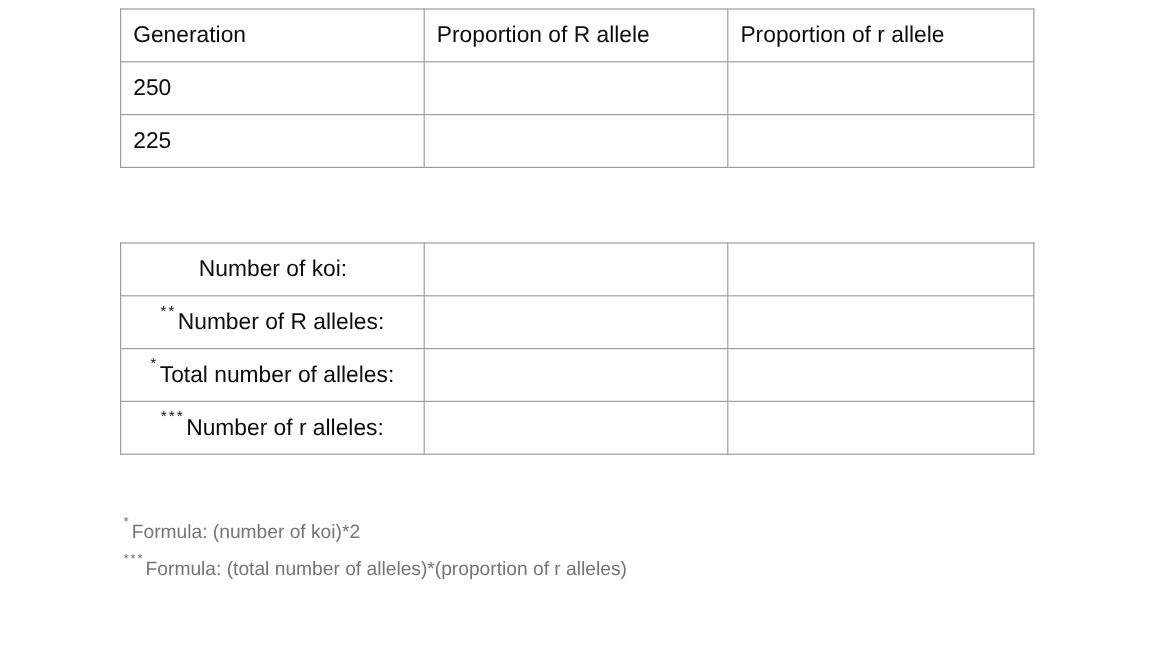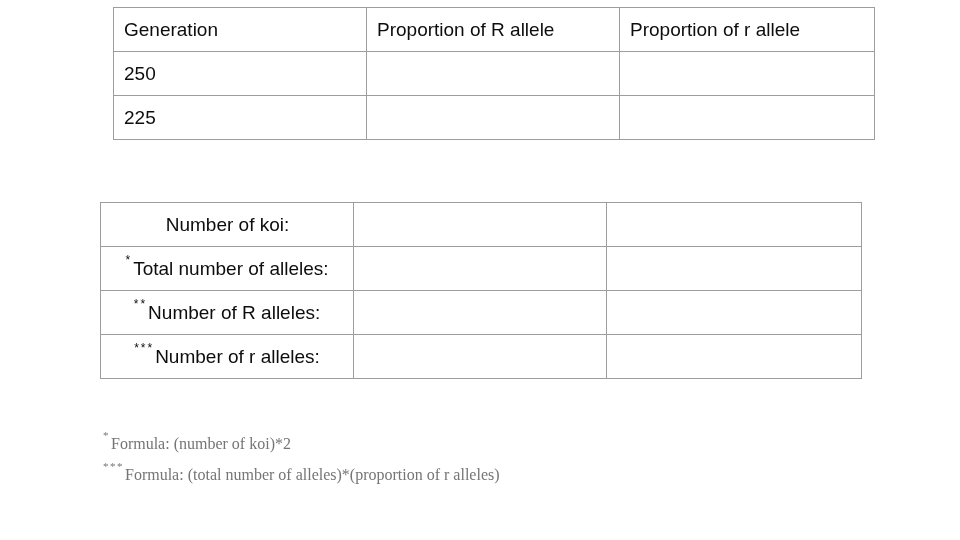--- a/index.html
+++ b/index.html
@@ -24,39 +24,38 @@
   }
   table.doc-table td {
     border: 1px solid #9d9d9d;
     height: 43px;
     font-size: 19px;
     vertical-align: middle;
     padding: 0;
     overflow: hidden;
     white-space: nowrap;
   }
-  #table1 { left: 100px; top: 7px; margin-left: 13px; }
+  #table1 { left: 100px; top: 7px; }
   #table2 { left: 100px; top: 202px; }
   #table1 td { text-align: left; padding-left: 10px; }
   #table2 td { text-align: center; }
   sup.stars {
     font-size: 12px;
     position: relative;
     top: -4px;
     letter-spacing: 2px;
     margin-right: 1px;
   }
   #footnotes {
     position: absolute;
     left: 103px;
     top: 426px;
     font-size: 16px;
     color: #757575;
     line-height: 26px;
-    font-family: Liberation Serif, serif;
   }
   #footnotes sup.stars {
     font-size: 11px;
     top: -4px;
     letter-spacing: 1.5px;
   }
 </style>
 </head>
 <body>
 
@@ -93,26 +92,26 @@
         <col style="width:253px">
         <col style="width:255px">
       </colgroup>
     <tbody>
       <tr>
         <td><sup class="stars"></sup><span>Number of koi:</span></td>
         <td></td>
         <td></td>
       </tr>
       <tr>
-        <td><sup class="stars">*</sup><span>Total number of alleles:</span></td>
+        <td><sup class="stars">**</sup><span>Number of R alleles:</span></td>
         <td></td>
         <td></td>
       </tr>
       <tr>
-        <td><sup class="stars">**</sup><span>Number of R alleles:</span></td>
+        <td><sup class="stars">*</sup><span>Total number of alleles:</span></td>
         <td></td>
         <td></td>
       </tr>
       <tr>
         <td><sup class="stars">***</sup><span>Number of r alleles:</span></td>
         <td></td>
         <td></td>
       </tr>
     </tbody>
   </table>

